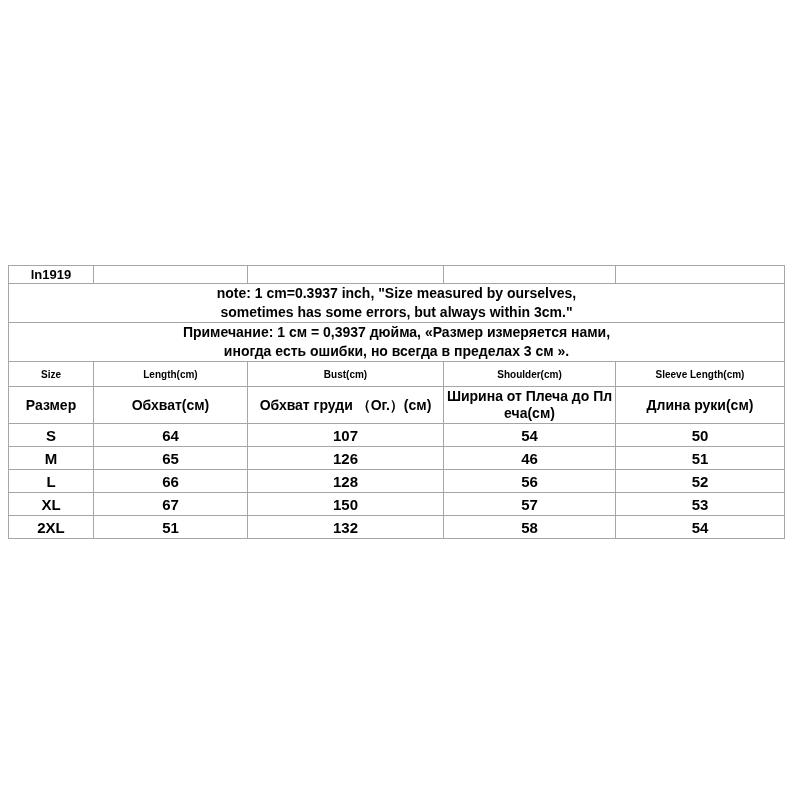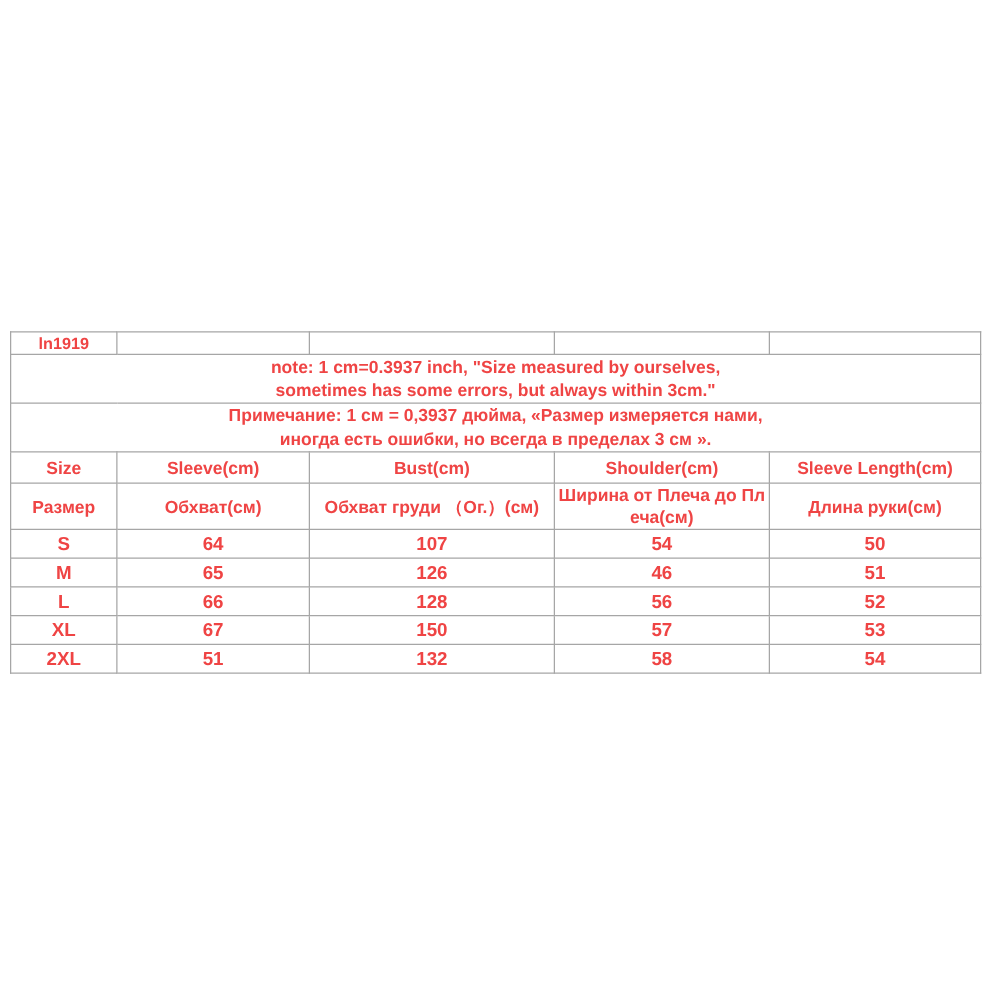--- a/index.html
+++ b/index.html
@@ -14,21 +14,21 @@
     position: relative;
     overflow: hidden;
   }
   table.size-chart {
     position: absolute;
     left: 8px;
     top: 265px;
     width: 776px;
     border-collapse: collapse;
     table-layout: fixed;
-    color: #ef4444;
+    color: #000000;
     font-weight: bold;
     border-radius: 11px;
   }
   table.size-chart td {
     border: 1px solid #a6a6a6;
     text-align: center;
     vertical-align: middle;
     padding: 0;
     font-size: 14px;
     overflow: hidden;
@@ -43,21 +43,21 @@
   tr.r-model td {
     font-size: 13px;
   }
   td.note-cell {
     white-space: pre-line;
     line-height: 19px;
     font-size: 14px;
     padding-right: 72px; 
   }
   tr.r-head-en td {
-    font-size: 14px;
+    font-size: 10px;
   }
   tr.r-head-ru td {
     font-size: 14px;
     line-height: 17px;
   }
   td.bust-ru {
     font-family: Liberation Sans, sans-serif;
     font-size: 13.5px;
   }
   td.prewrap {
@@ -89,21 +89,21 @@
     <tr class="r-note-en">
       <td colspan="5" class="note-cell">note: 1 cm=0.3937 inch, "Size measured by ourselves,
 sometimes has some errors, but always within 3cm."</td>
     </tr>
     <tr class="r-note-ru">
       <td colspan="5" class="note-cell">Примечание: 1 см = 0,3937 дюйма, «Размер измеряется нами,
 иногда есть ошибки, но всегда в пределах 3 см ».</td>
     </tr>
     <tr class="r-head-en">
       <td>Size</td>
-      <td>Sleeve(cm)</td>
+      <td>Length(cm)</td>
       <td>Bust(cm)</td>
       <td>Shoulder(cm)</td>
       <td>Sleeve Length(cm)</td>
     </tr>
     <tr class="r-head-ru">
       <td>Размер</td>
       <td>Обхват(см)</td>
       <td class="bust-ru">Обхват груди （Ог.）(см)</td>
       <td class="prewrap">Ширина от Плеча до Пл
 еча(см)</td>

